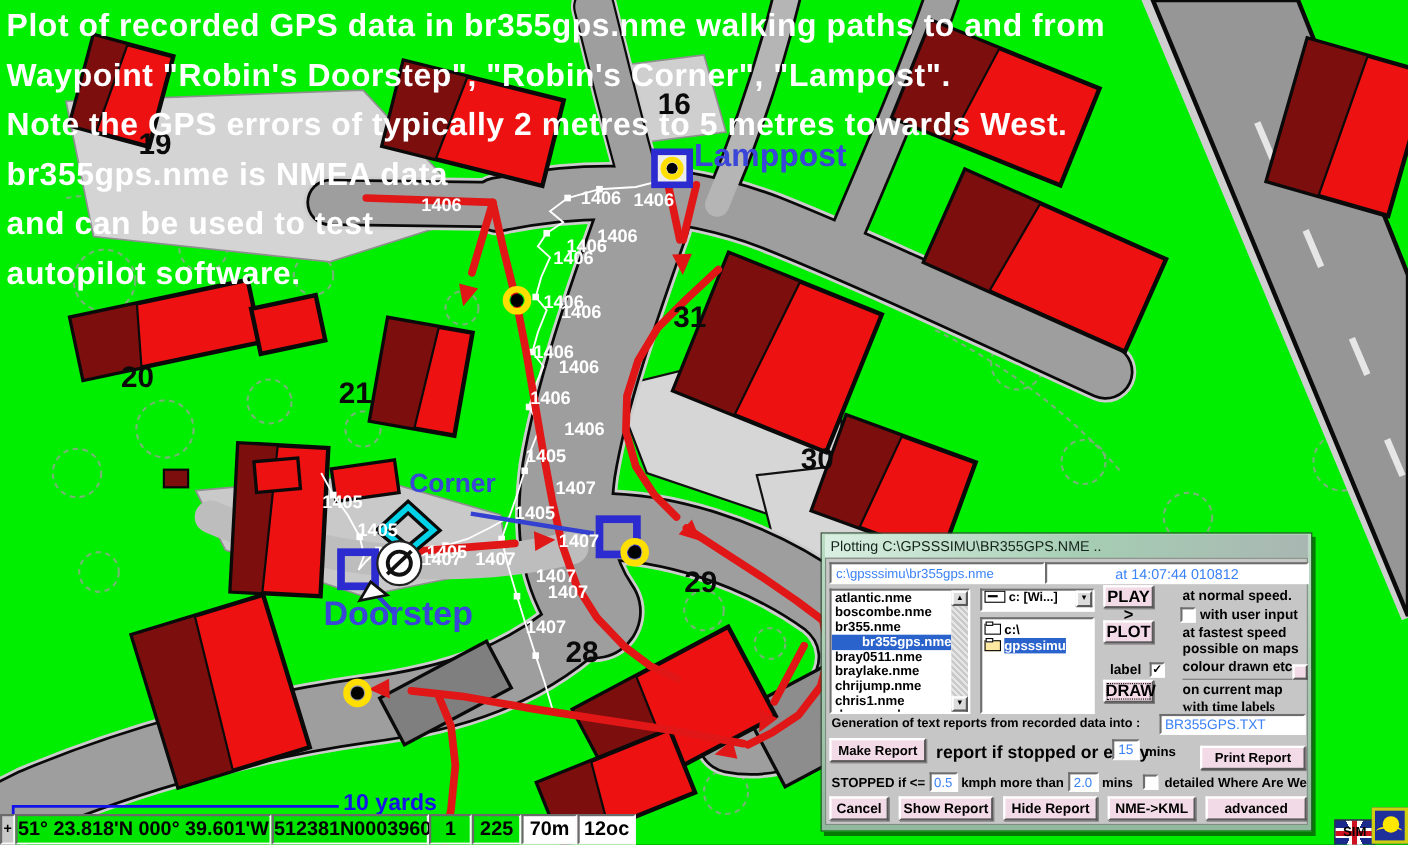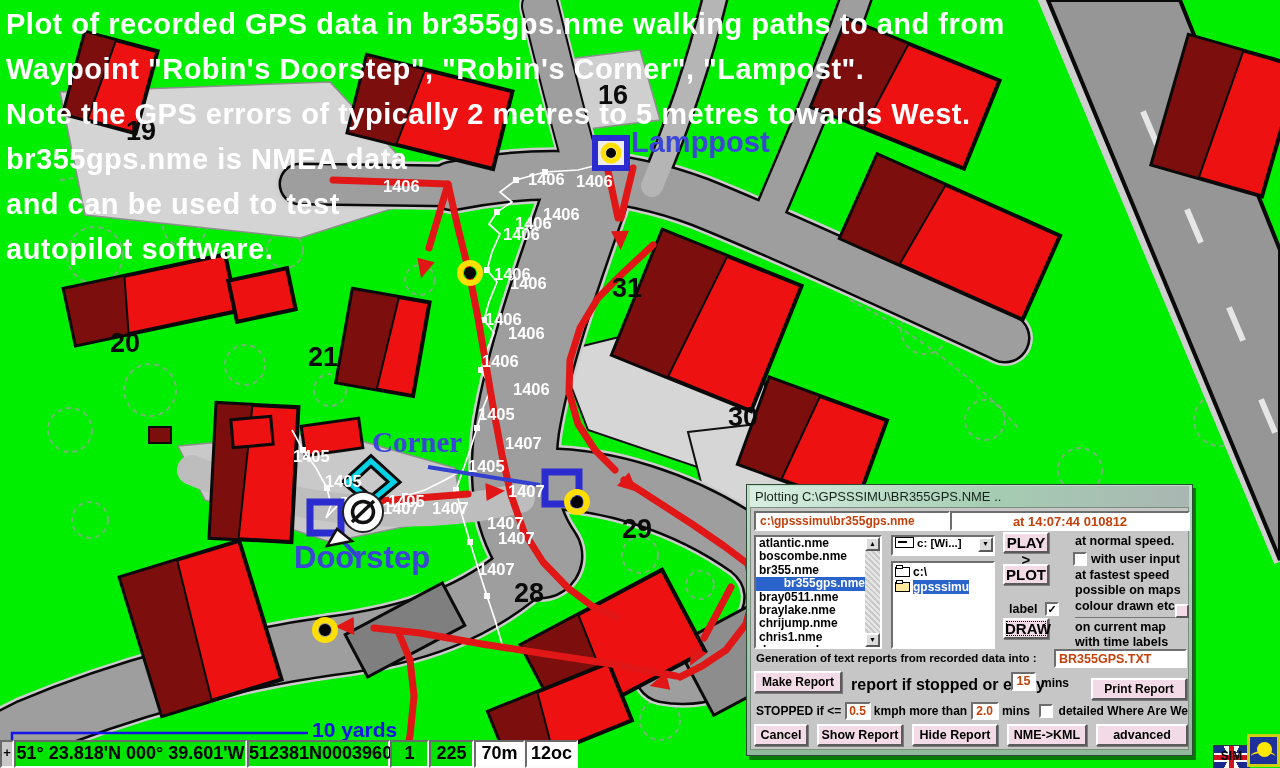--- a/index.html
+++ b/index.html
@@ -27,21 +27,21 @@
 
   
   #dlg{position:absolute;left:746px;top:484px;width:447px;height:272px;z-index:10;
     background:linear-gradient(#bcdcc4,#8fb89c);border:1px solid #2e4a34;
     box-shadow:3px 4px 0 rgba(10,25,10,.55);box-sizing:border-box;padding:1px 3px 3px 3px;}
   #dlg-title{height:21px;font-size:13px;color:#15241a;line-height:21px;padding-left:5px;
     background:linear-gradient(90deg,#d9efe2,#a5cdb3 55%,#a9b6b2);white-space:nowrap;overflow:hidden;}
   #dlg-client{position:relative;background:#c6c6c6;height:241px;border:1px solid #7d8d80;font-size:12px;font-weight:bold;color:#000;}
 
   .fld{box-sizing:border-box;background:#fff;border:2px solid;border-color:#6e6e6e #ffffff #ffffff #6e6e6e;
-    font-weight:bold;color:#c2410c;overflow:hidden;white-space:nowrap;}
+    font-weight:normal;color:#3b82f6;overflow:hidden;white-space:nowrap;}
   .btn{box-sizing:border-box;background:#f2dbe6;border:2px solid;border-color:#ffffff #5a5a5a #5a5a5a #ffffff;
     box-shadow:1px 1px 0 #7d7d7d;font-weight:bold;font-size:12px;color:#000;text-align:center;
     font-family:"Liberation Sans",sans-serif;padding:0;cursor:default;}
   .cb{box-sizing:border-box;width:14px;height:14px;background:#fff;border:2px solid;
     border-color:#6e6e6e #ffffff #ffffff #6e6e6e;font-size:11px;line-height:10px;text-align:center;color:#000;}
 
   #row1{position:absolute;left:3px;top:3px;width:436px;display:flex;}
   #fld-path{width:196px;height:20px;font-size:12px;padding:1px 0 0 4px;}
   #fld-time{flex:1;height:20px;font-size:13px;text-align:center;padding-top:1px;}
 
@@ -78,21 +78,21 @@
   .rc-cap{position:absolute;left:74px;font-size:12.5px;white-space:nowrap;}
   #cap-normal{top:6px;}
   #cap-userinput{top:24px;left:90px;}
   #cb-userinput{position:absolute;left:72px;top:24px;}
   #cap-fast1{top:40px;} #cap-fast2{top:55px;}
   #lab-label{position:absolute;left:8px;top:74px;font-size:12.5px;}
   #cb-label{position:absolute;left:44px;top:74px;}
   #cap-colour{top:71px;}
   #colour-line{position:absolute;left:74px;top:89px;width:100px;border-top:1px solid #777;}
   #colour-btn{position:absolute;right:0px;top:76px;width:14px;height:14px;box-shadow:none;}
-  #cap-draw1{top:92px;} #cap-draw2{top:107px;}
+  #cap-draw1{top:92px;} #cap-draw2{top:107px;font-family:Liberation Serif, serif;}
 
   #genrow{position:absolute;left:5px;top:144px;width:436px;font-size:11.5px;white-space:nowrap;}
   #fld-report{position:absolute;left:298px;top:-3px;width:133px;height:19px;font-size:12.5px;padding:1px 0 0 3px;}
 
   #make-btn{position:absolute;left:3px;top:163px;width:88px;height:22px;}
   #cap-make{position:absolute;left:100px;top:168px;font-size:16px;white-space:nowrap;}
   #fld-15{position:absolute;left:260px;top:164px;width:25px;height:19px;text-align:center;font-size:12.5px;}
   #cap-mins1{position:absolute;left:290px;top:168px;font-size:12px;}
   #print-btn{position:absolute;left:340px;top:170px;width:96px;height:22px;}
 
@@ -395,21 +395,21 @@
         <text x="508" y="497">1407</text>
         <text x="487" y="529">1407</text>
         <text x="498" y="544">1407</text>
         <text x="478" y="575">1407</text>
       </g>
   </svg>
 
   
   <div id="desc"><div>Plot of recorded GPS data in br355gps.nme walking paths to and from</div><div>Waypoint "Robin's Doorstep", "Robin's Corner", "Lampost".</div><div>Note the GPS errors of typically 2 metres to 5 metres towards West.</div><div>br355gps.nme is NMEA data</div><div>and can be used to test</div><div>autopilot software.</div></div>
   <div id="lamppost-label" class="wplabel">Lamppost</div>
-  <div id="corner-label" class="wplabel" style="font-size:29px;font-family:Liberation Serif, serif;">Corner</div>
+  <div id="corner-label" class="wplabel" style="font-size:24px;">Corner</div>
   <div id="doorstep-label" class="wplabel" style="font-size:31px;">Doorstep</div>
   <div id="scale-label">10 yards</div>
 
   
   <div id="statusbar">
     <div class="scell plus">+</div>
     <div class="scell" style="width:233px;">51° 23.818'N 000° 39.601'W</div>
     <div class="scell" style="width:143px;">512381N0003960W</div>
     <div class="scell" style="width:39px;">1</div>
     <div class="scell" style="width:45px;">225</div>

